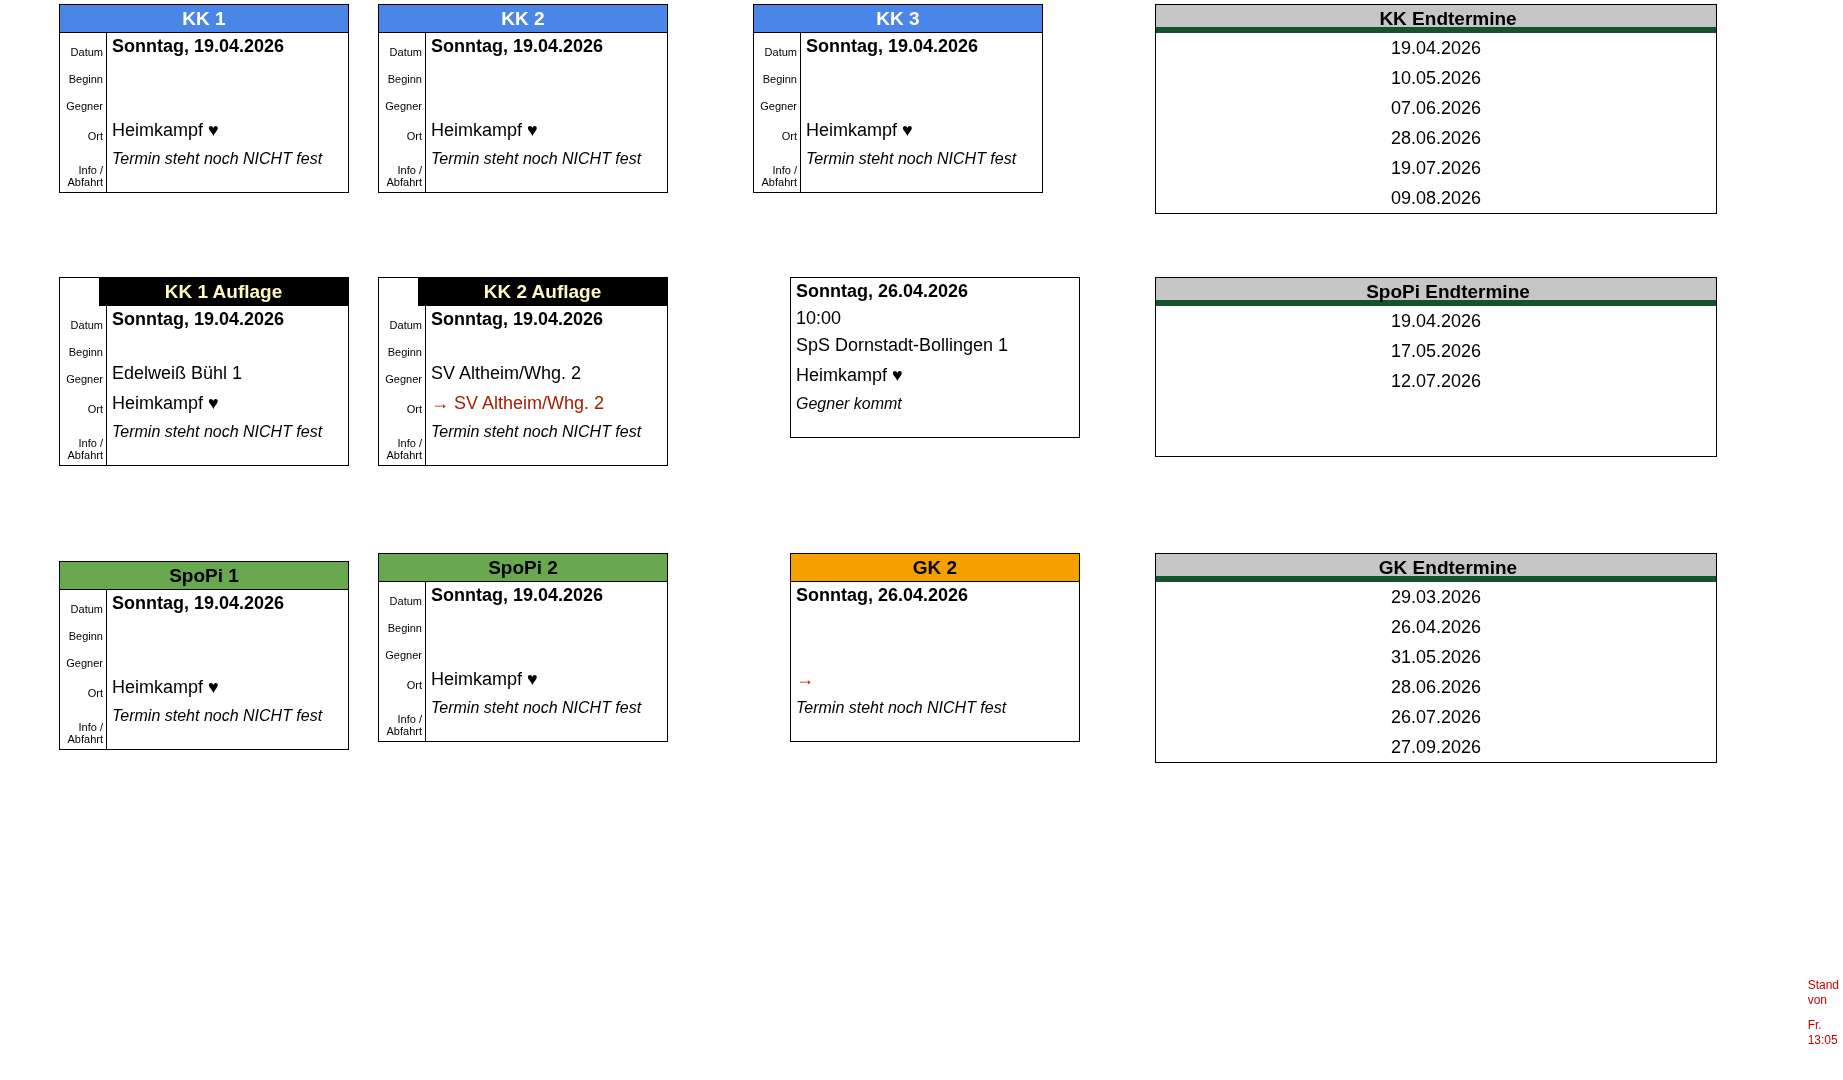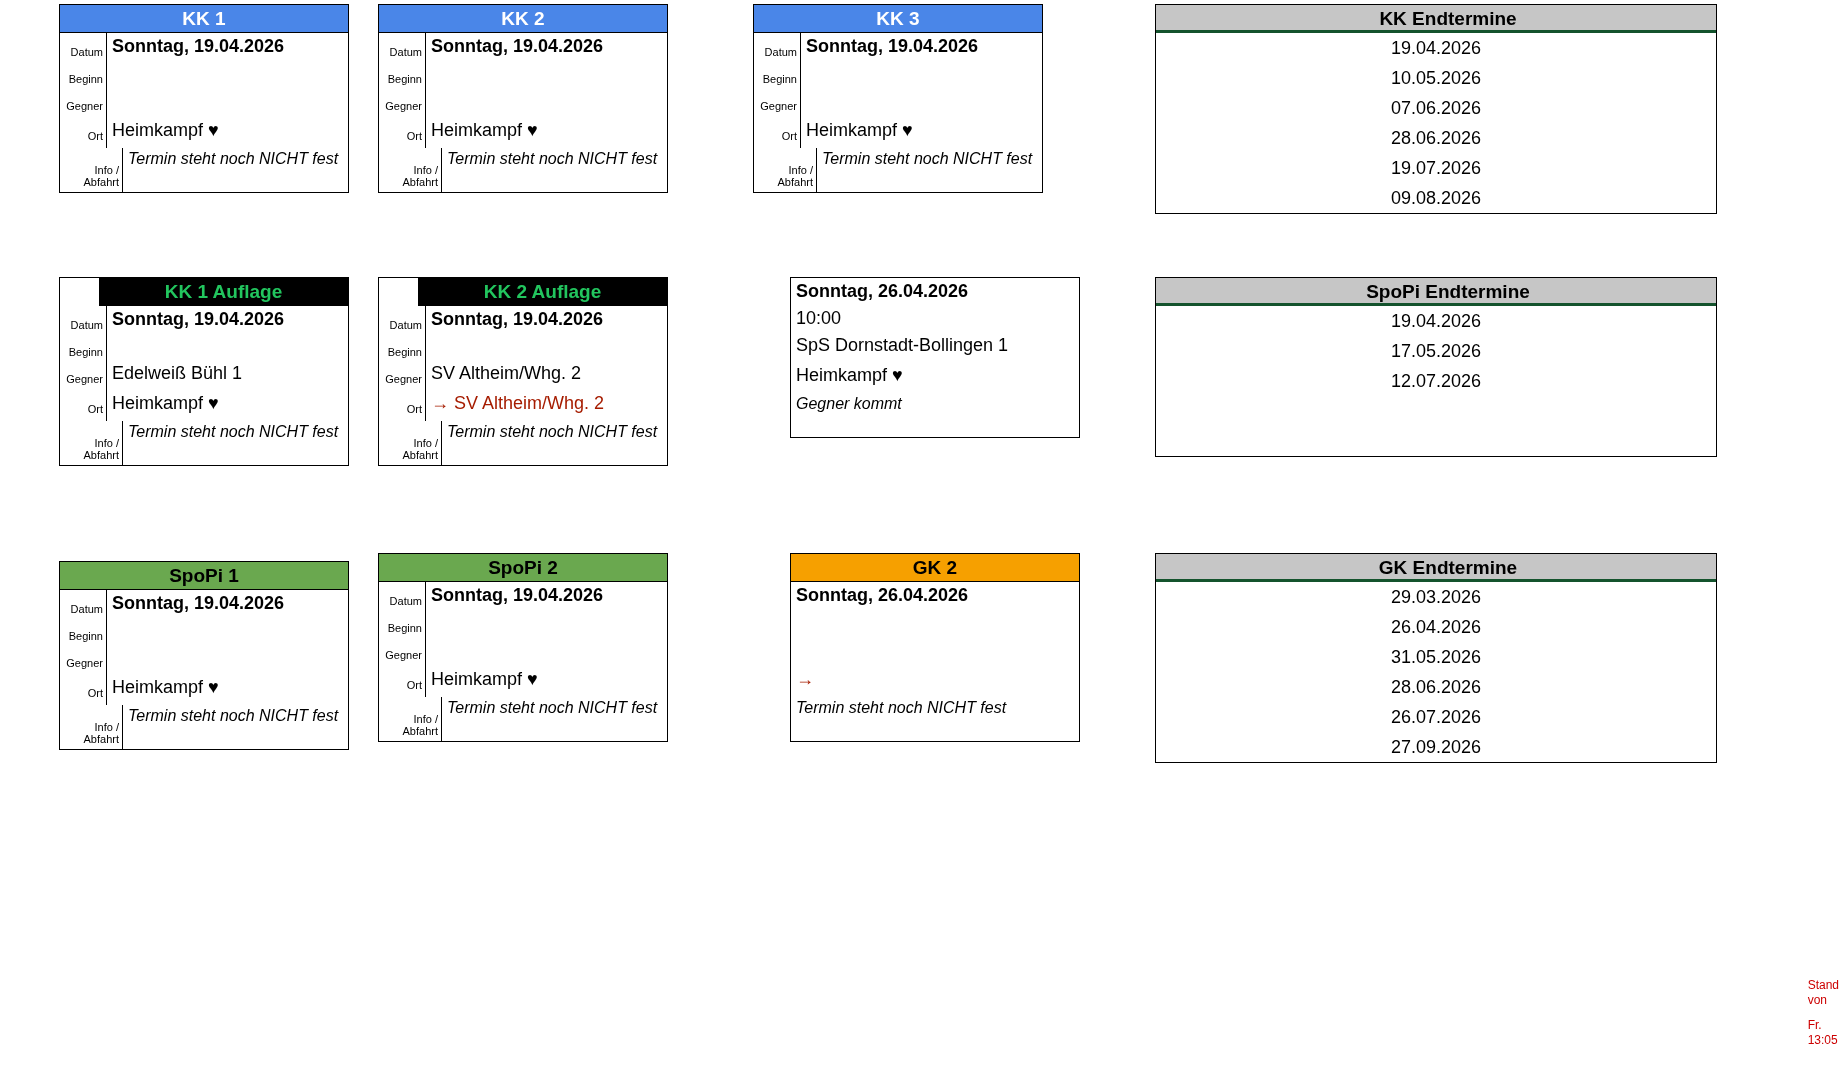--- a/index.html
+++ b/index.html
@@ -29,21 +29,21 @@
     text-align: center;
     font-weight: bold;
     font-size: 19px;
     line-height: 28px;
     height: 28px;
     color: #fff;
     border-bottom: 1px solid #000;
     box-sizing: border-box;
   }
   .hdr-kk      { background: #4a86e8; color: #ffffff; }
-  .hdr-auflage { background: #000000; color: #22c55e; margin-left: 39px; }
+  .hdr-auflage { background: #000000; color: #fef9c3; margin-left: 39px; }
   .hdr-gk      { background: #f6a000; color: #000000; }
   .hdr-spopi   { background: #6aa84f; color: #000000; }
 
   .rows {
     display: block;
   }
   .row {
     display: flex;
     align-items: flex-start;
     min-height: 27px;
@@ -72,21 +72,21 @@
     font-size: 18px;
     line-height: 26px;
     padding-left: 5px;
     white-space: nowrap;
     overflow: hidden;
     box-sizing: border-box;
   }
   .row-datum .row-value { font-weight: bold; }
   .row-info  .row-value { font-style: italic; font-size: 16px; line-height: 22px; }
   .row-info  { min-height: 44px; }
-  .row-info .row-label { padding-bottom: 4px; margin-left: 16px; }
+  .row-info .row-label { padding-bottom: 4px; }
   .row-ort   { min-height: 34px; }
   .row-ort .row-label { padding-bottom: 6px; }
   .row-ort .row-value { line-height: 32px; }
   .away { color: #a61c00; }
 
   
   .termin {
     position: absolute;
     width: 562px;
     border: 1px solid #000;
@@ -94,21 +94,21 @@
     background: #fff;
   }
   .termin-header {
     background: #c6c6c6;
     color: #000;
     font-weight: bold;
     font-size: 19px;
     line-height: 28px;
     height: 28px;
     text-align: center;
-    border-bottom: 3px solid #14532d;
+    border-bottom: 6px solid #14532d;
     box-sizing: border-box;
     padding-left: 24px;
   }
   .termin-body { padding: 0; }
   .termin-row {
     text-align: center;
     font-size: 18px;
     line-height: 30px;
     height: 30px;
     color: #000;

